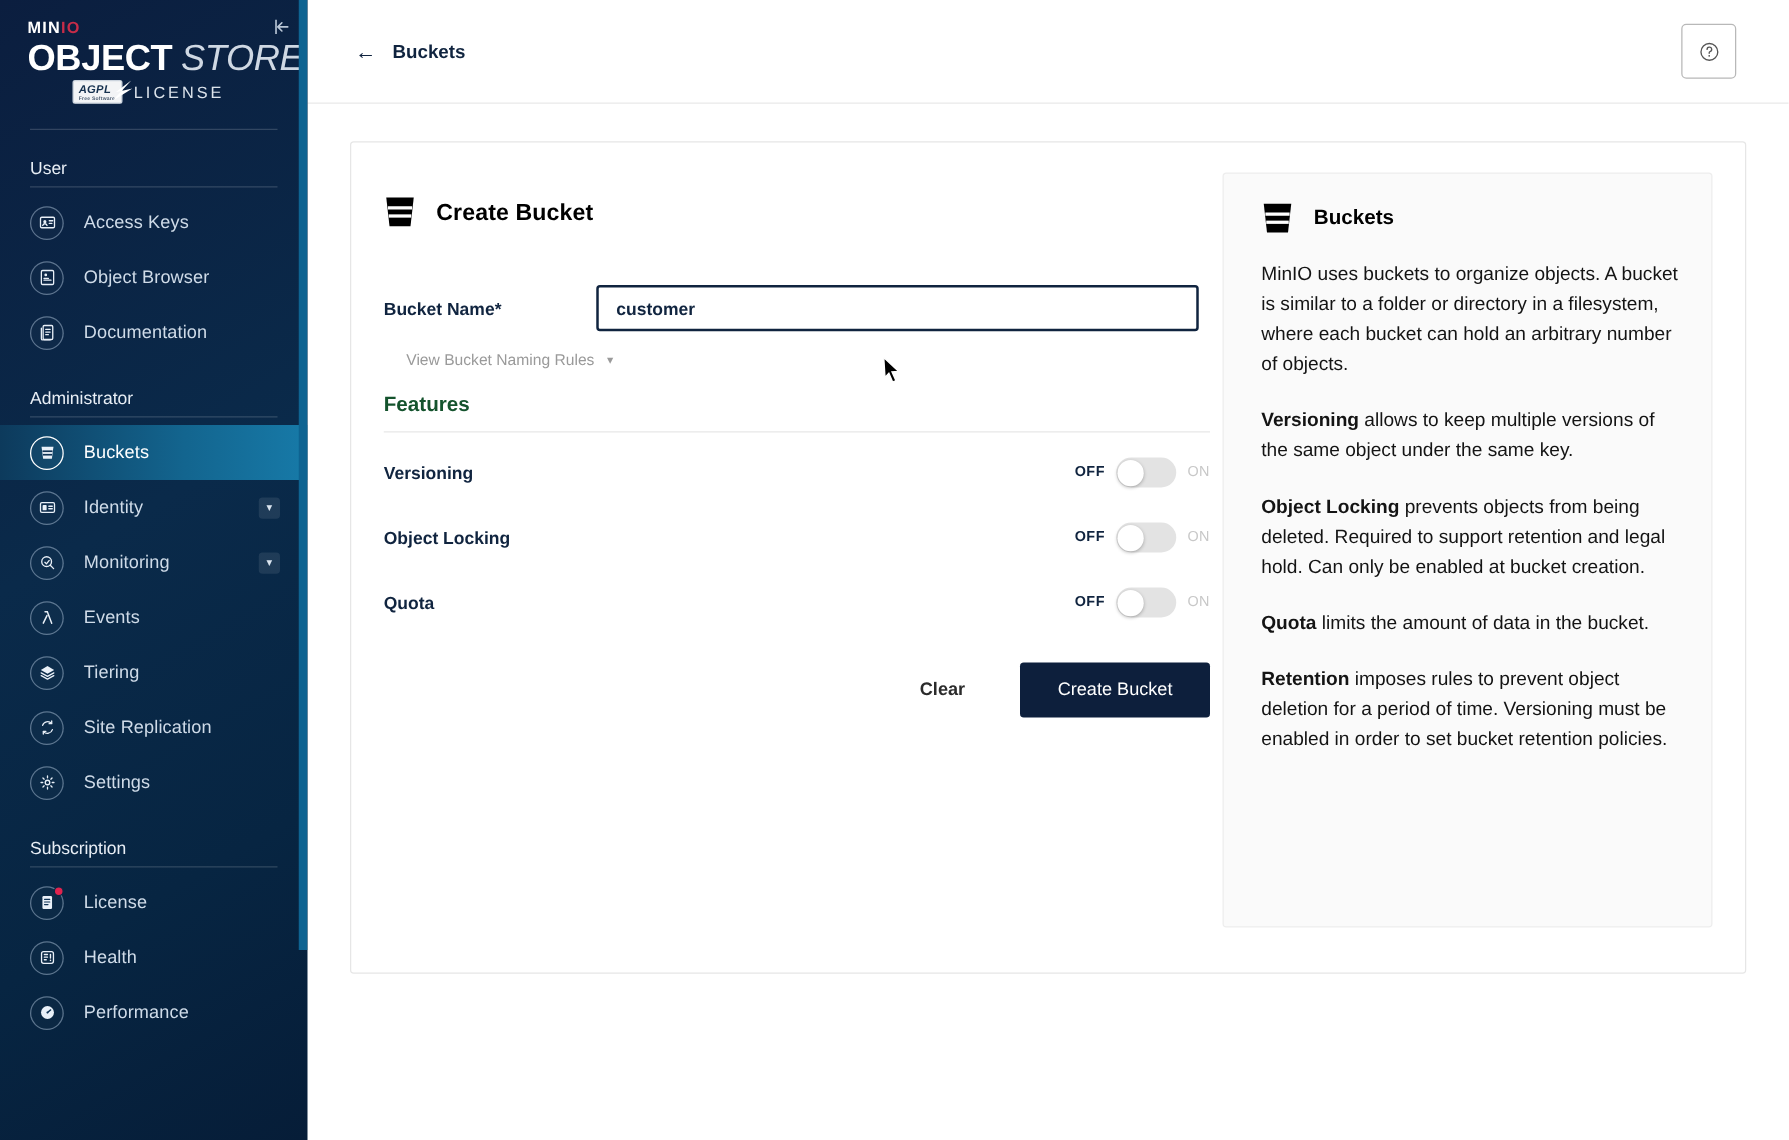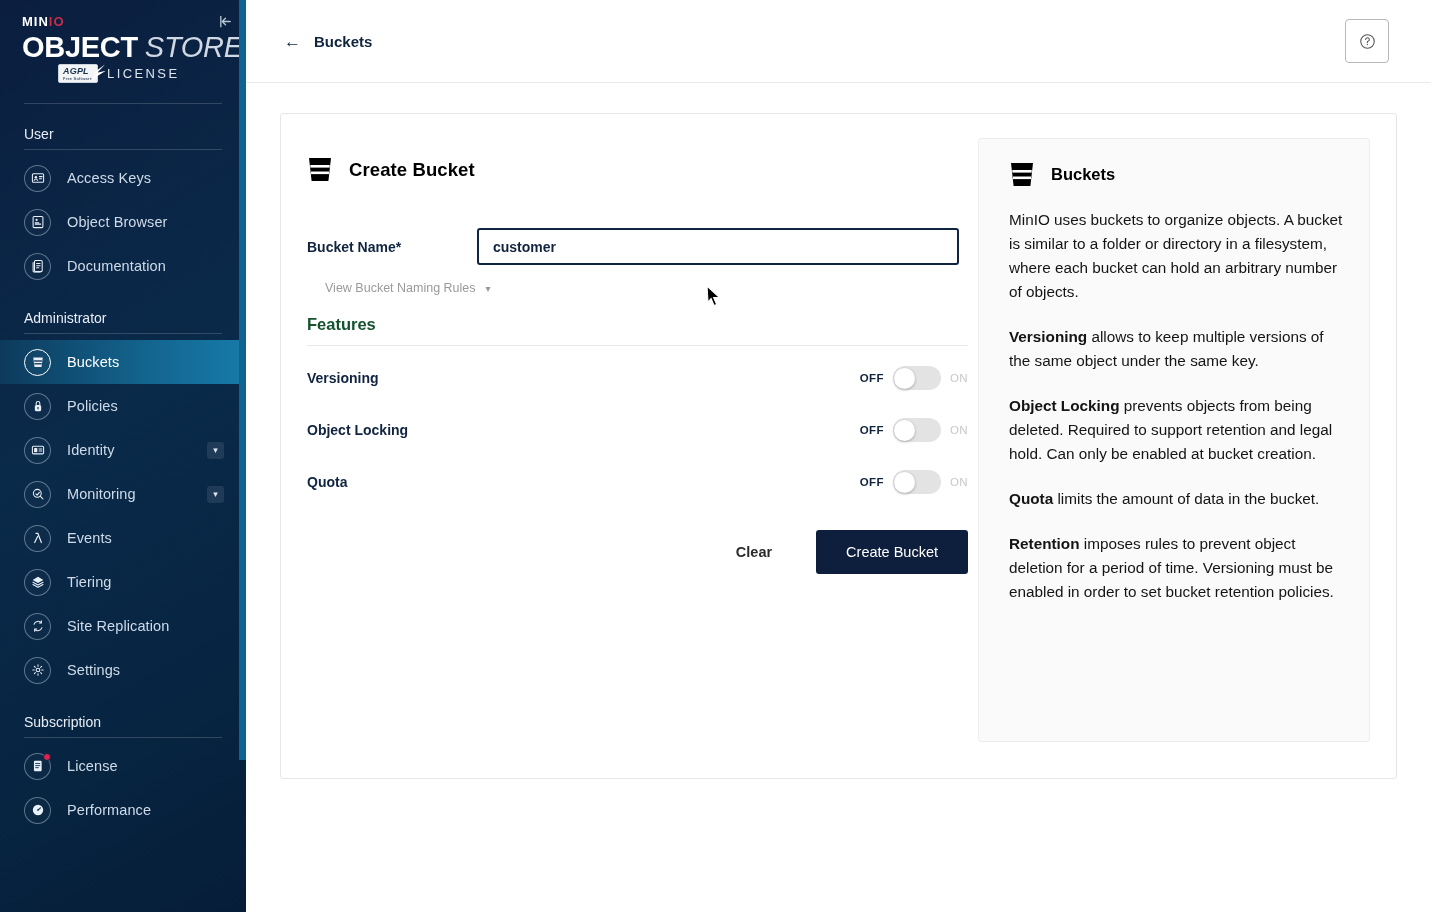--- a/index.html
+++ b/index.html
@@ -264,31 +264,20 @@
                 <path d="M3.2 3.5h13.6L15 17H5z" fill="#e9f0f8"></path>
                 <rect x="4.3" y="7.6" width="11.4" height="1.9" fill="#103355"></rect>
                 <rect x="4.8" y="11.6" width="10.4" height="1.9" fill="#103355"></rect>
               </svg>
             </span>
             <span class="sb-label">Buckets</span>
           </div>
           <div class="sb-item">
             <span class="sb-icon">
               <svg viewBox="0 0 20 20">
-                <rect x="5.5" y="8.5" width="9" height="9" rx="2.2" fill="#e9f0f8"></rect>
-                <path d="M7.4 8.5V6.2a2.6 2.6 0 0 1 5.2 0v2.3" stroke="#e9f0f8" stroke-width="1.5" fill="none" stroke-linecap="round" stroke-linejoin="round"></path>
-                <circle cx="10" cy="12.4" r="1.1" fill="#103355"></circle>
-                <path d="M10 13v1.8" stroke="#103355" stroke-width="1.4"></path>
-              </svg>
-            </span>
-            <span class="sb-label">Policies</span>
-          </div>
-          <div class="sb-item">
-            <span class="sb-icon">
-              <svg viewBox="0 0 20 20">
                 <rect x="2" y="4.5" width="16" height="11" rx="1.6" stroke="#e9f0f8" stroke-width="1.5" fill="none" stroke-linecap="round" stroke-linejoin="round"></rect>
                 <rect x="4.4" y="7" width="4.6" height="6.2" rx="1" fill="#e9f0f8"></rect>
                 <path d="M11.5 8.6h4M11.5 11.4h4" stroke="#e9f0f8" stroke-width="1.5" fill="none" stroke-linecap="round" stroke-linejoin="round"></path>
               </svg>
             </span>
             <span class="sb-label">Identity</span>
             <span class="sb-chev">▾</span>
           </div>
           <div class="sb-item">
             <span class="sb-icon">
@@ -341,20 +330,31 @@
           <div class="sb-section-rule"></div>
           <div class="sb-item">
             <span class="sb-icon">
               <svg viewBox="0 0 20 20">
                 <rect x="4.2" y="2.6" width="11" height="14.8" rx="1.4" fill="#e9f0f8"></rect>
                 <path d="M6.6 6.4h6M6.6 9.4h6M6.6 12.4h4" stroke="#103355" stroke-width="1.3" stroke-linecap="round"></path>
               </svg>
               <span class="sb-dot"></span>
             </span>
             <span class="sb-label">License</span>
+          </div>
+          <div class="sb-item">
+            <span class="sb-icon">
+              <svg viewBox="0 0 20 20">
+                <rect x="3.2" y="3.2" width="13.6" height="13.6" rx="2.4" stroke="#e9f0f8" stroke-width="1.5" fill="none" stroke-linecap="round" stroke-linejoin="round"></rect>
+                <path d="M6.4 6.6h3.6M6.4 9.6h3.6M6.4 12.6h2.2" stroke="#e9f0f8" stroke-width="1.5" fill="none" stroke-linecap="round" stroke-linejoin="round"></path>
+                <path d="M13.4 6.6v4" stroke="#e9f0f8" stroke-width="1.6" stroke-linecap="round"></path>
+                <circle cx="13.4" cy="13.2" r=".95" fill="#e9f0f8"></circle>
+              </svg>
+            </span>
+            <span class="sb-label">Health</span>
           </div>
           <div class="sb-item">
             <span class="sb-icon">
               <svg viewBox="0 0 20 20">
                 <circle cx="10" cy="10" r="7.4" fill="#e9f0f8"></circle>
                 <path d="M10 10l3.6-3" stroke="#103355" stroke-width="1.5" stroke-linecap="round"></path>
                 <circle cx="10" cy="10" r="1.2" fill="#103355"></circle>
               </svg>
             </span>
             <span class="sb-label">Performance</span>

